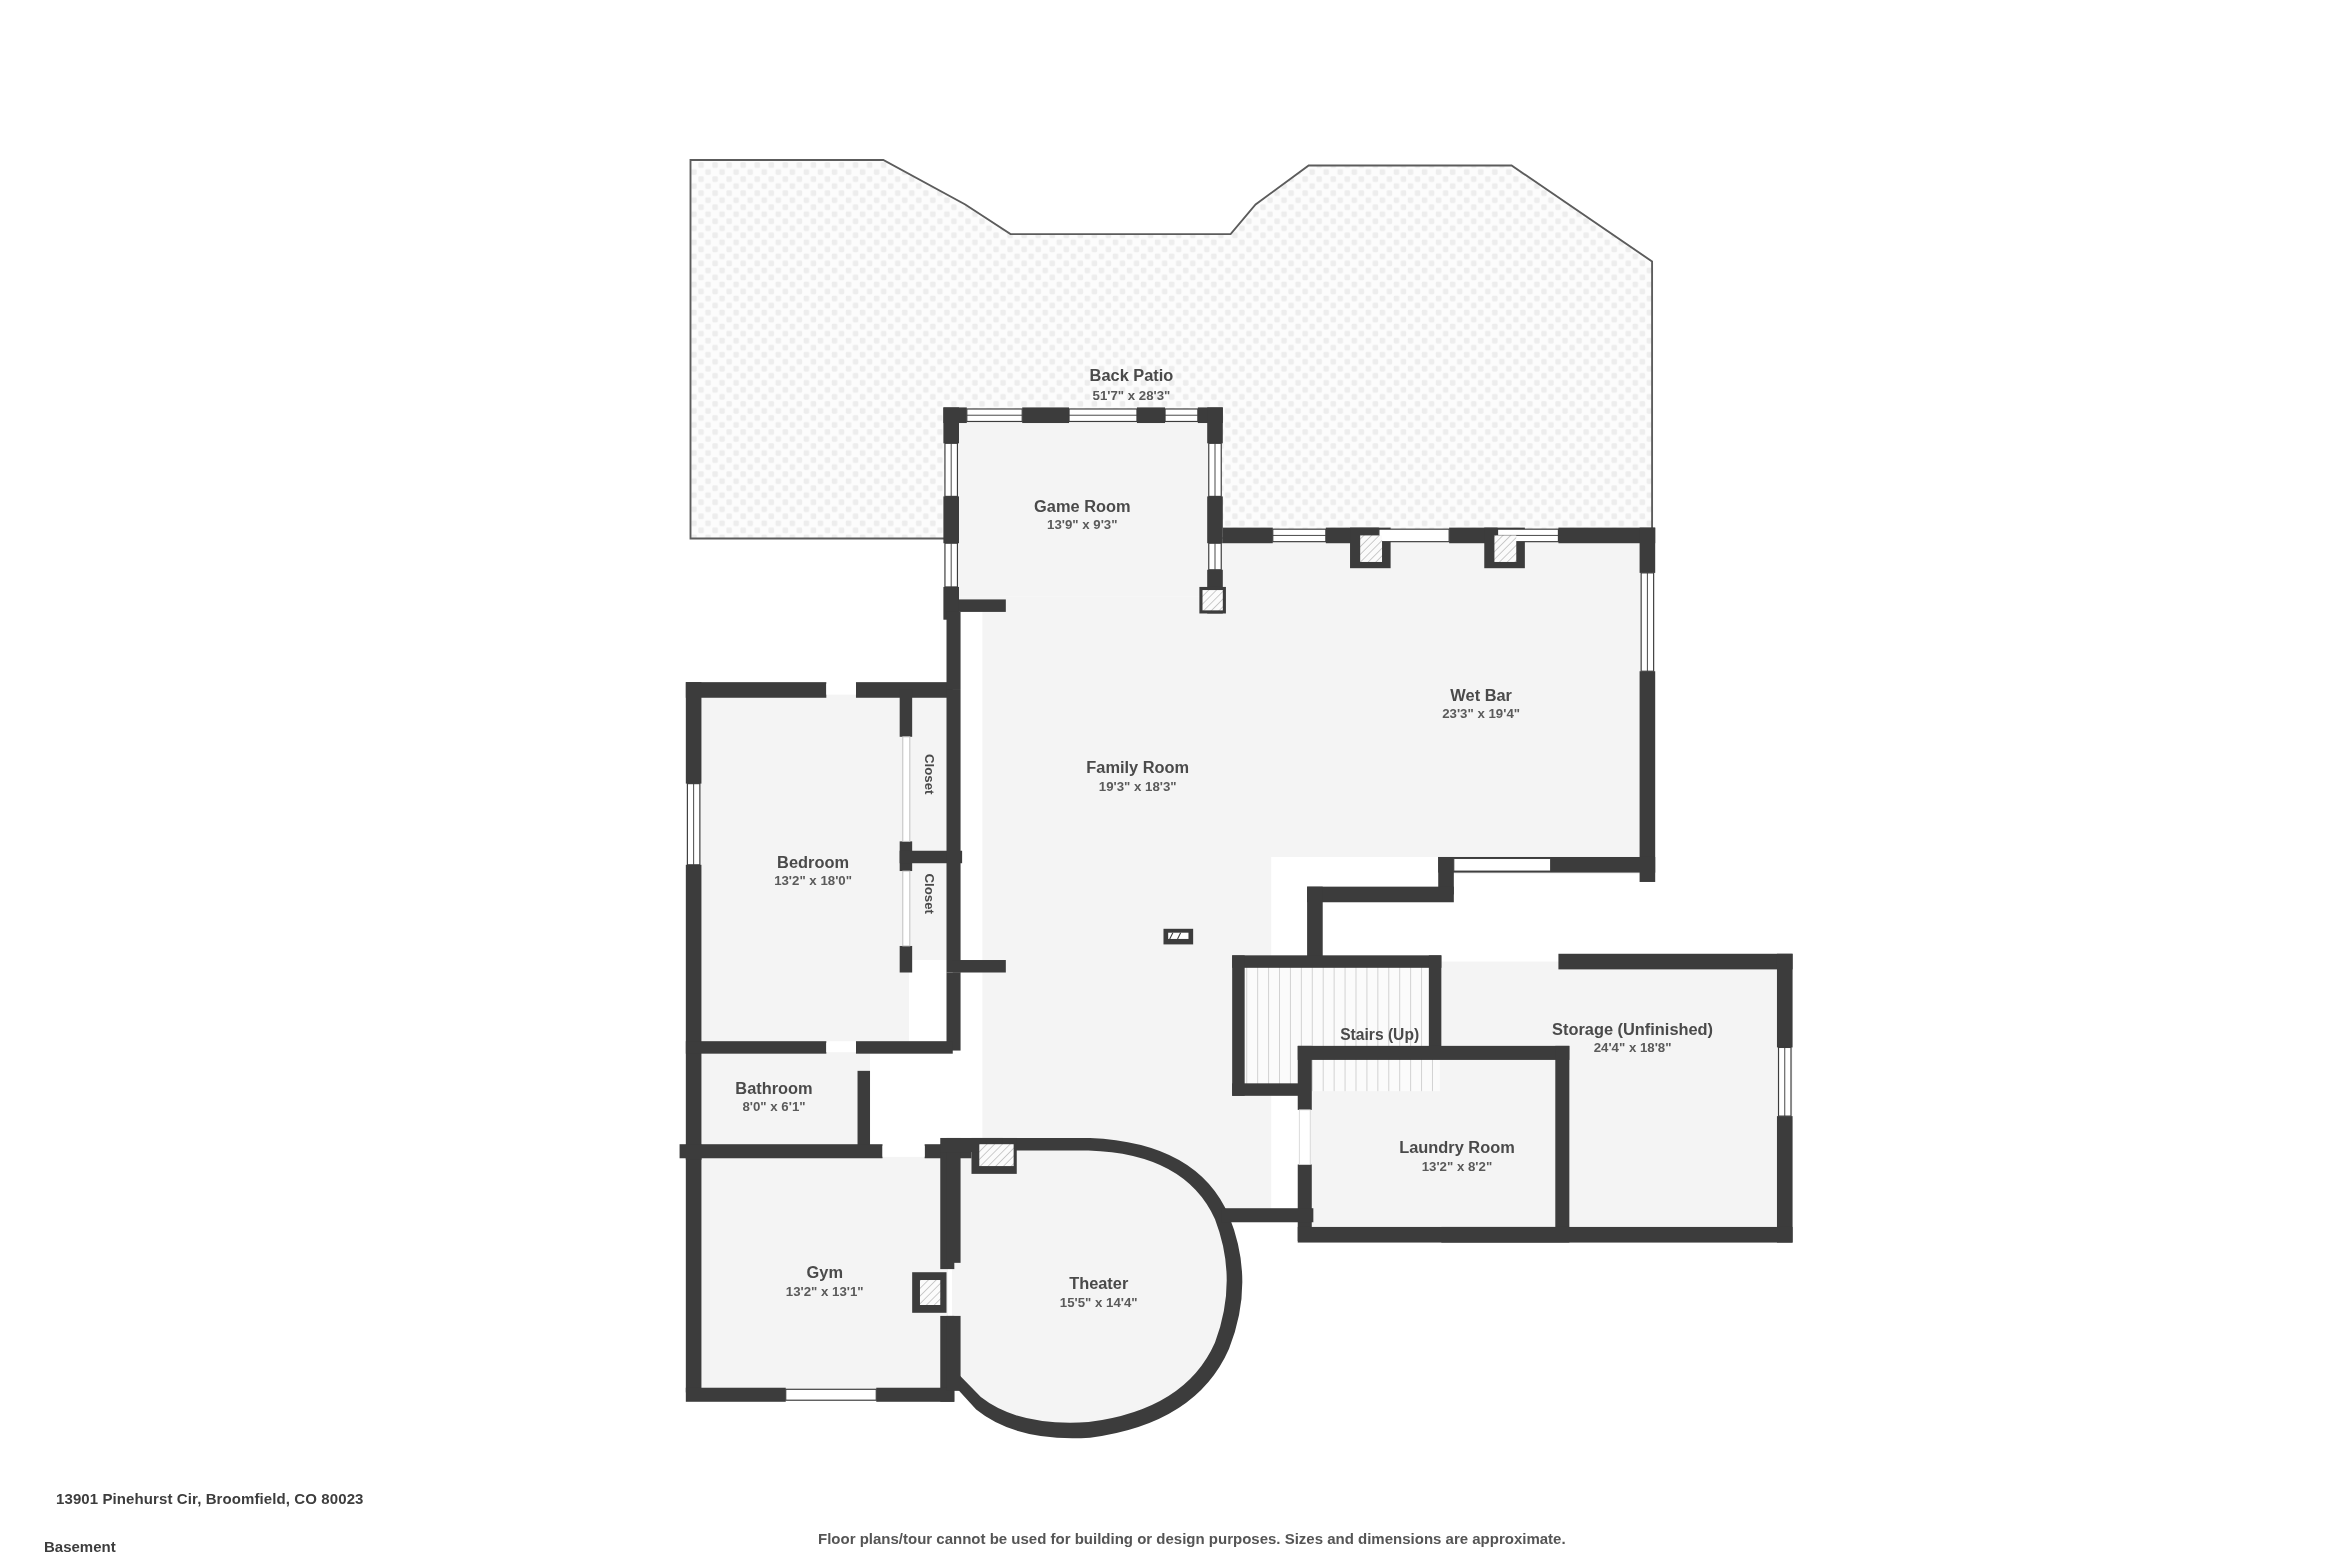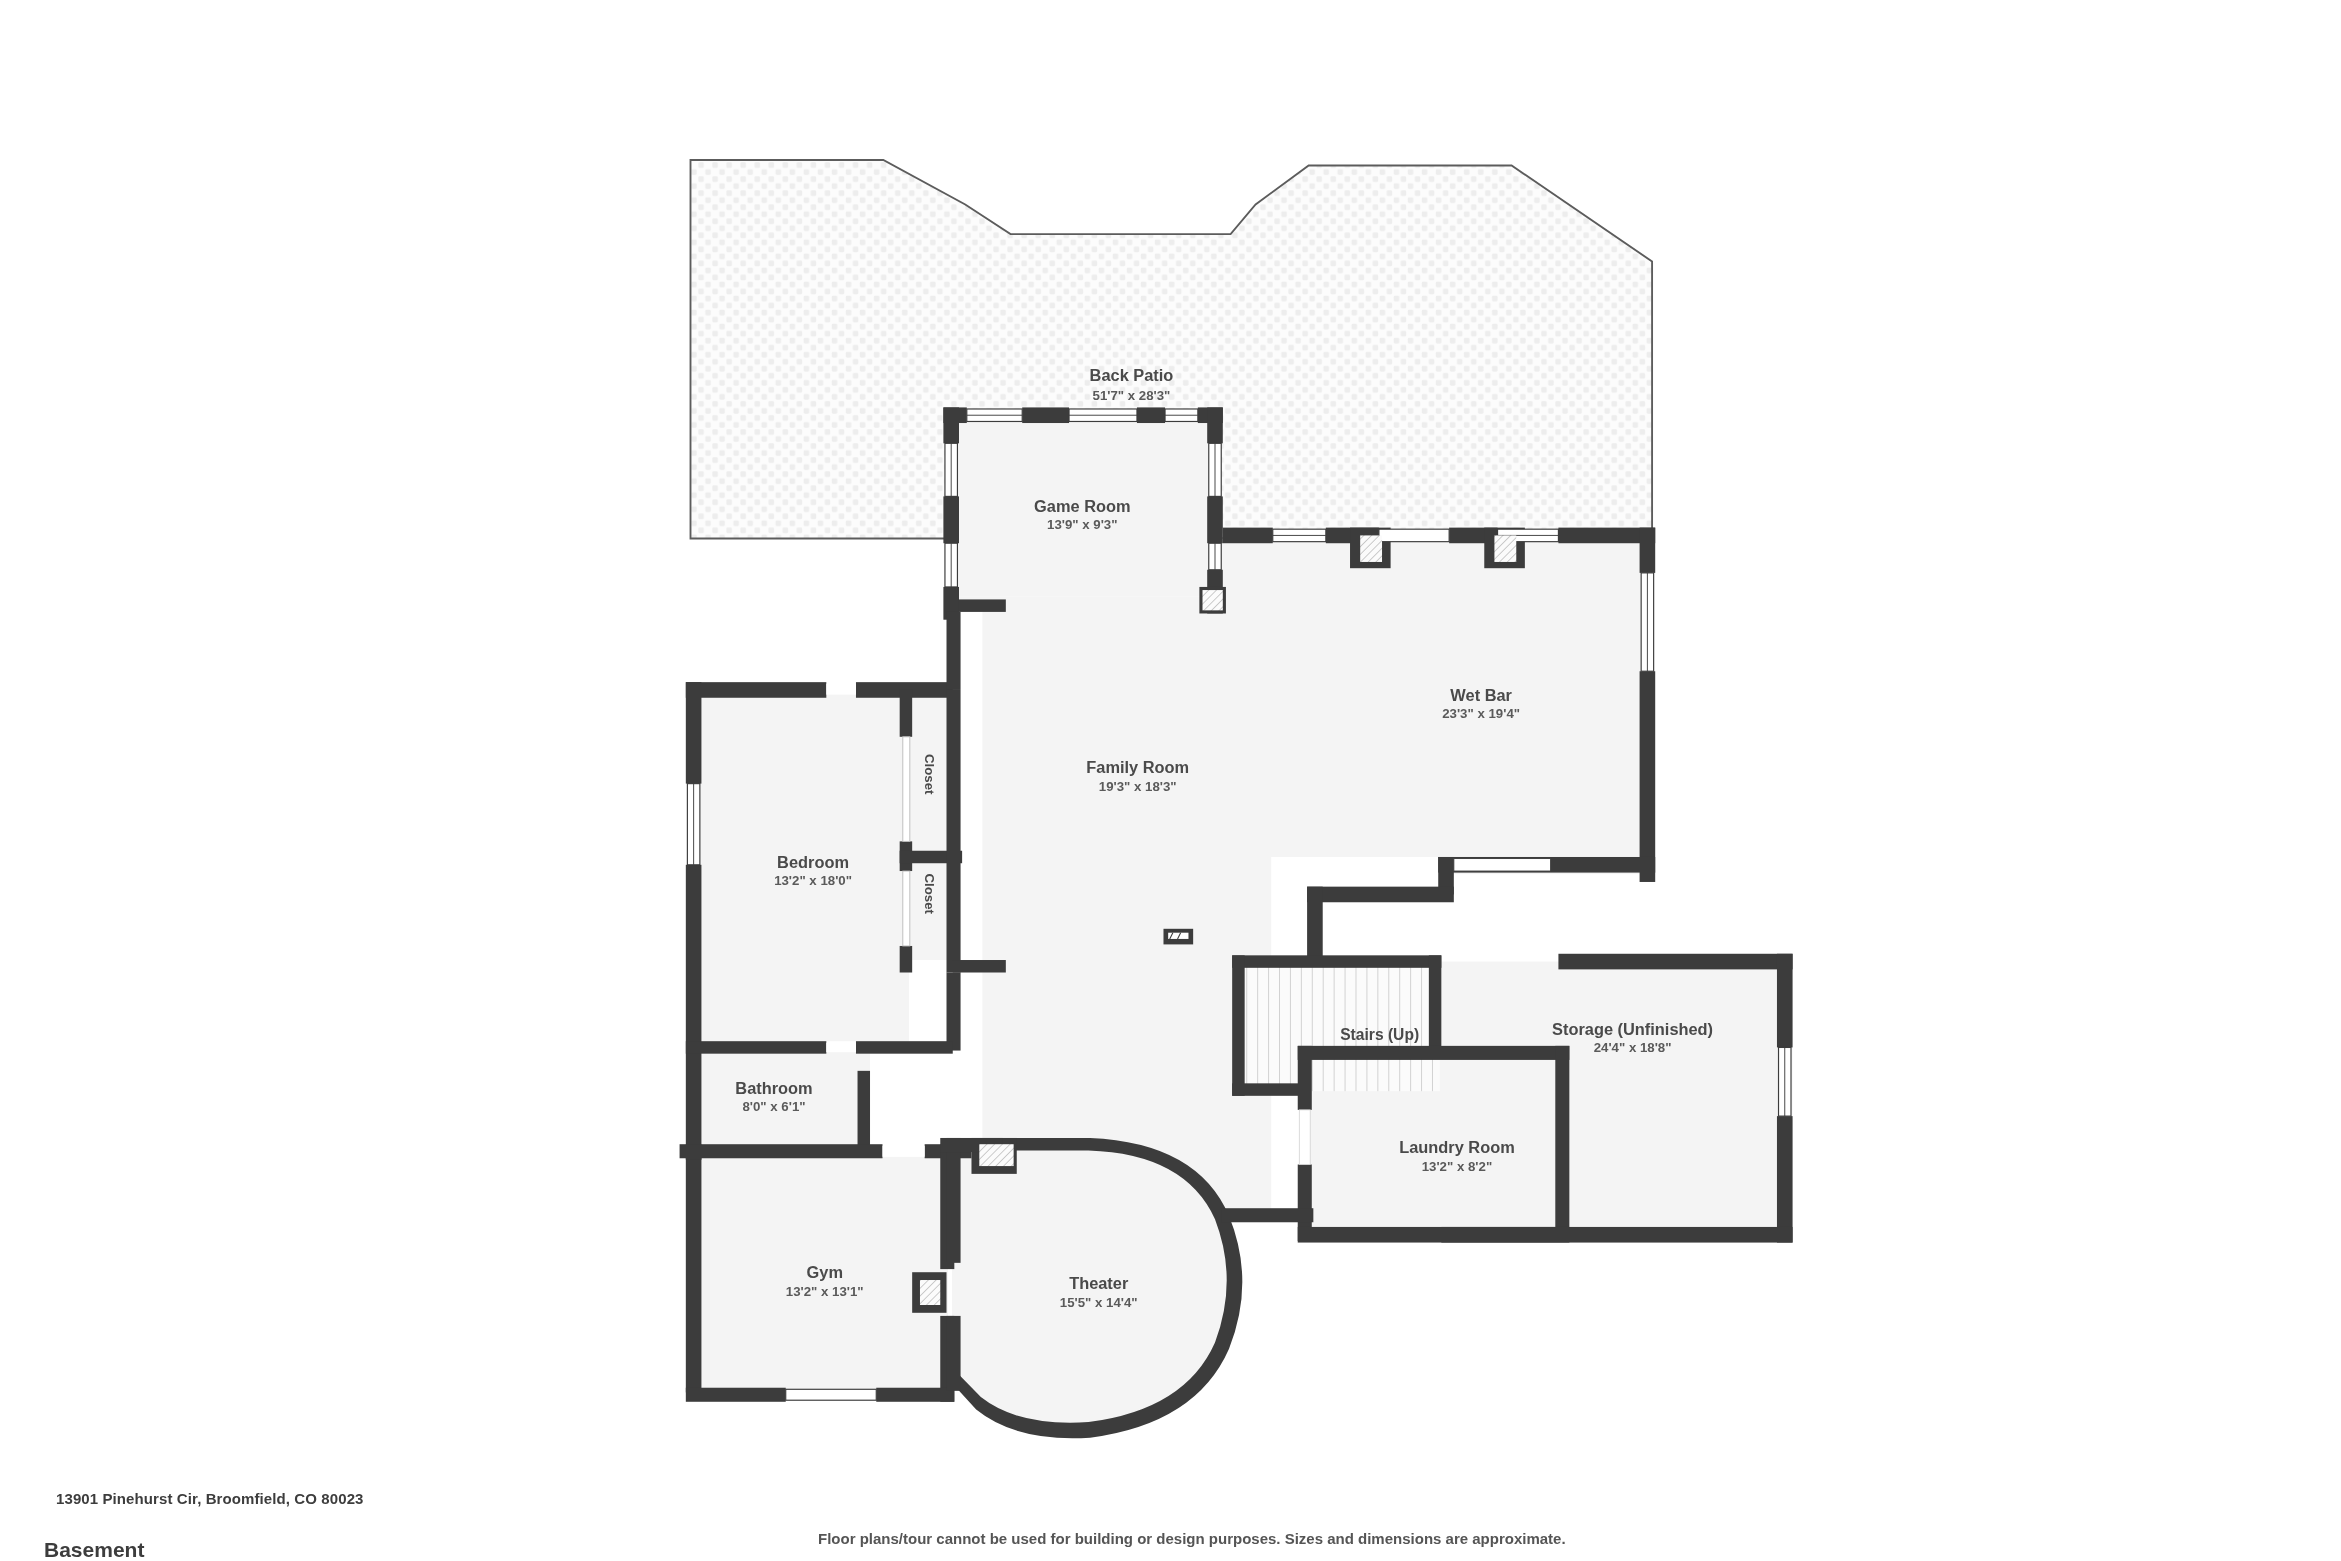--- a/index.html
+++ b/index.html
@@ -67,21 +67,21 @@
     font-weight: bold;
     color: #3d3d3d;
     letter-spacing: 0.1px;
     white-space: nowrap;
     margin-left: 12px;
   }
   .footer-floor {
     position: absolute;
     left: 44px;
     top: 1538px;
-    font-size: 21px;
+    font-size: 15px;
     font-weight: bold;
     color: #3d3d3d;
     white-space: nowrap;
   }
   .footer-disclaimer {
     position: absolute;
     left: 818px;
     top: 1530px;
     font-size: 15px;
     font-weight: bold;

